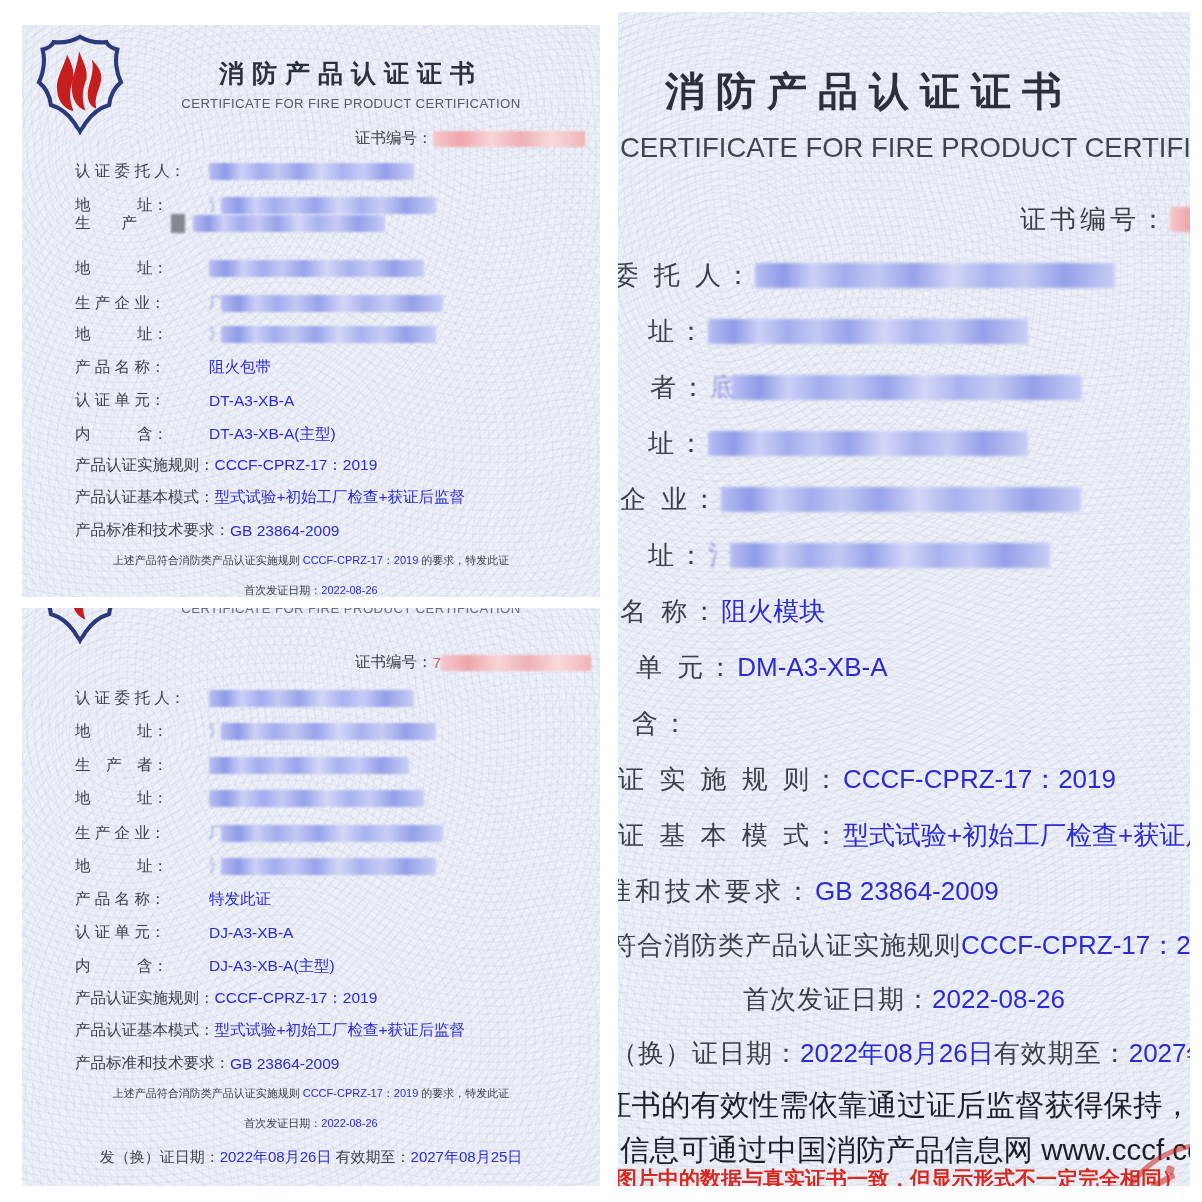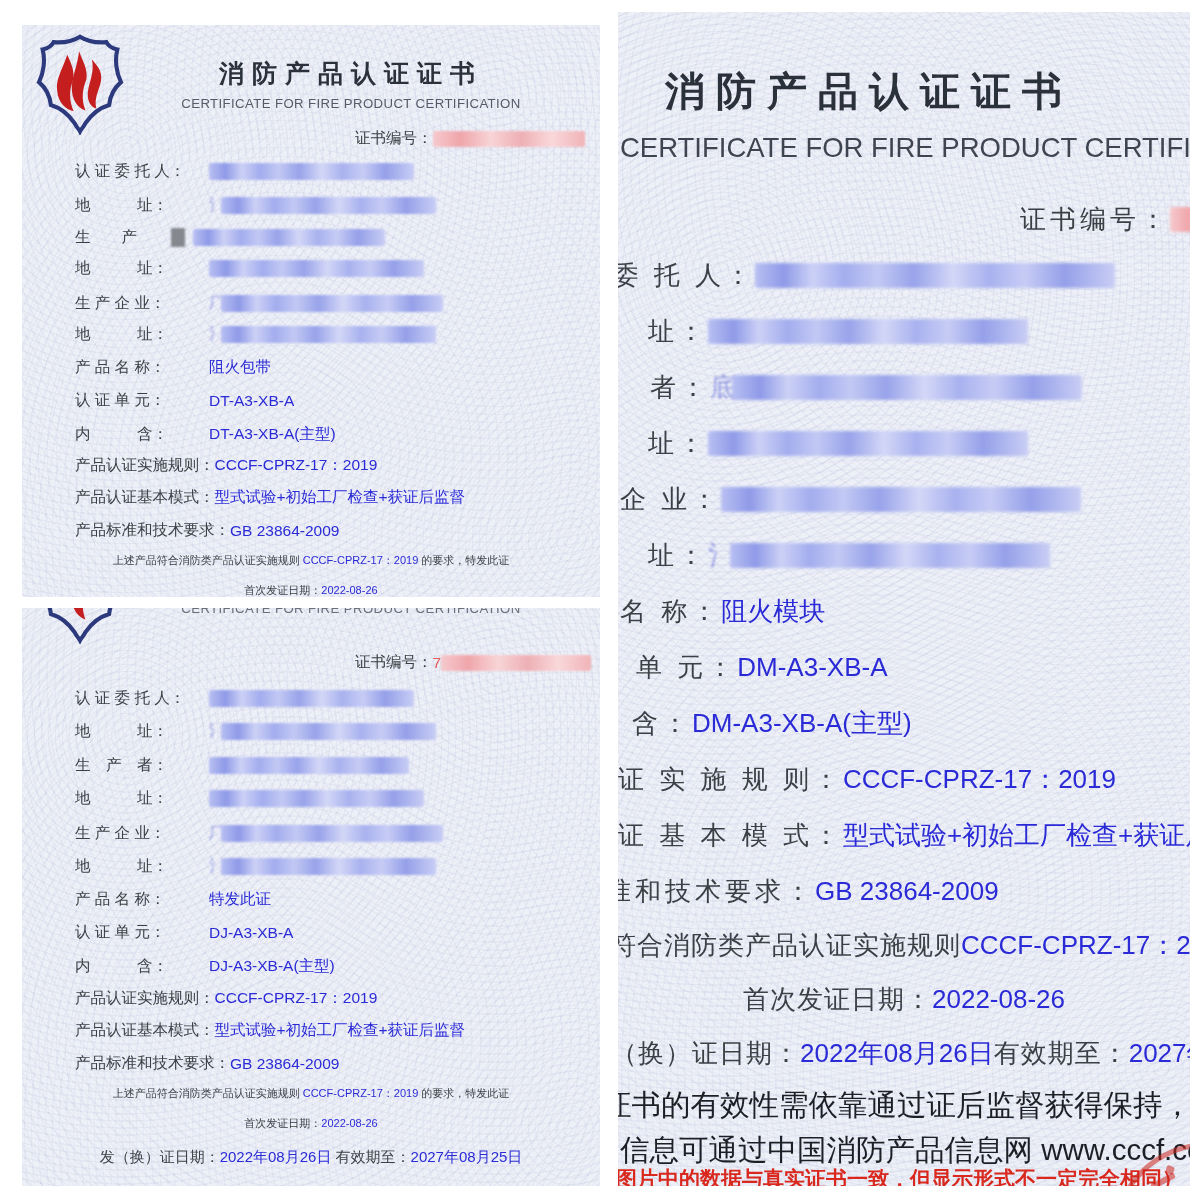--- a/index.html
+++ b/index.html
@@ -60,21 +60,21 @@
 
     <div class="row" style="top:136px">
       <span class="lbl">认 证 委 托 人：</span>
       <span class="bar" style="width:205px"></span>
     </div>
     <div class="row" style="top:170px">
       <span class="lbl">地　　　址：</span>
       <span class="hint">氵</span>
       <span class="bar" style="width:215px"></span>
     </div>
-    <div class="row" style="top:202px">
+    <div class="row" style="top:188px">
       <span class="lbl" style="min-width:96px">生　　产</span>
       <span class="chip"></span>
       <span class="bar" style="width:192px"></span>
     </div>
     <div class="row" style="top:233px">
       <span class="lbl">地　　　址：</span>
       <span class="bar" style="width:215px"></span>
     </div>
     <div class="row" style="top:268px">
       <span class="lbl">生 产 企 业：</span>
@@ -231,21 +231,20 @@
     <div class="row" style="top:582px">
       <span class="lbl" style="margin-left:2px">名 称：</span>
       <span class="val">阻火模块</span>
     </div>
     <div class="row" style="top:638px">
       <span class="lbl" style="margin-left:18px">单 元：</span>
       <span class="val">DM-A3-XB-A</span>
     </div>
     <div class="row" style="top:694px">
       <span class="lbl" style="margin-left:14px">含：</span>
-      <span class="val">DM-A3-XB-A(主型)</span>
     </div>
     <div class="row" style="top:750px">
       <span class="lbl">证 实 施 规 则：</span>
       <span class="val">CCCF-CPRZ-17：2019</span>
     </div>
     <div class="row" style="top:806px">
       <span class="lbl">证 基 本 模 式：</span>
       <span class="val">型式试验+初始工厂检查+获证后监督</span>
     </div>
     <div class="row" style="top:862px">

